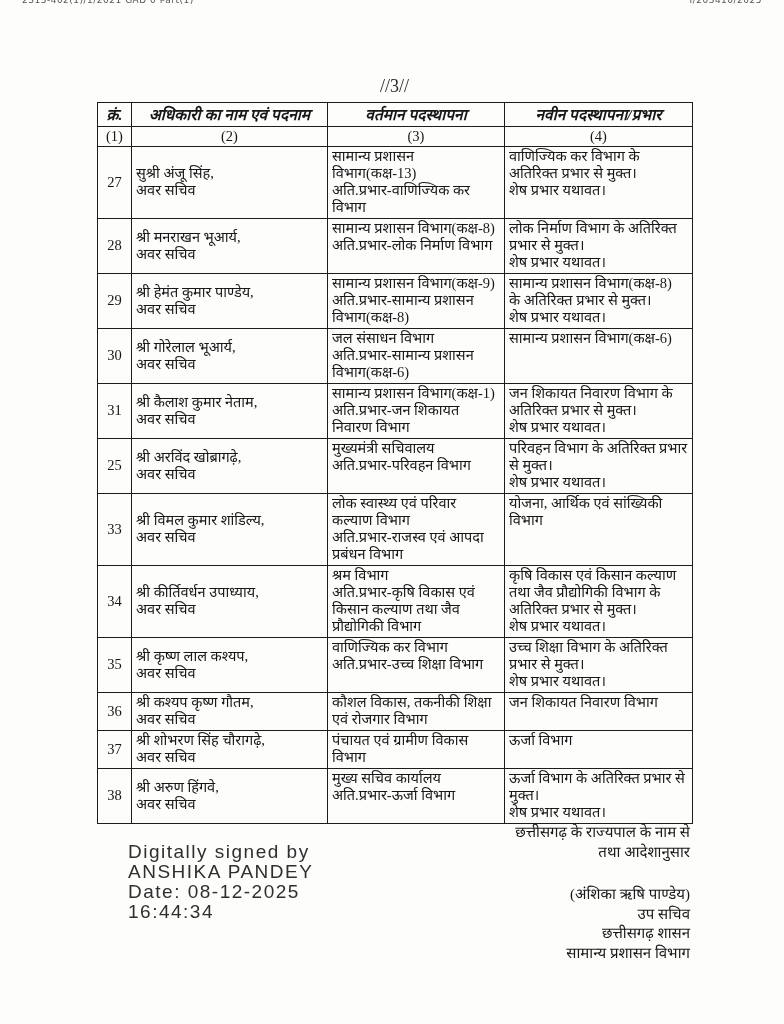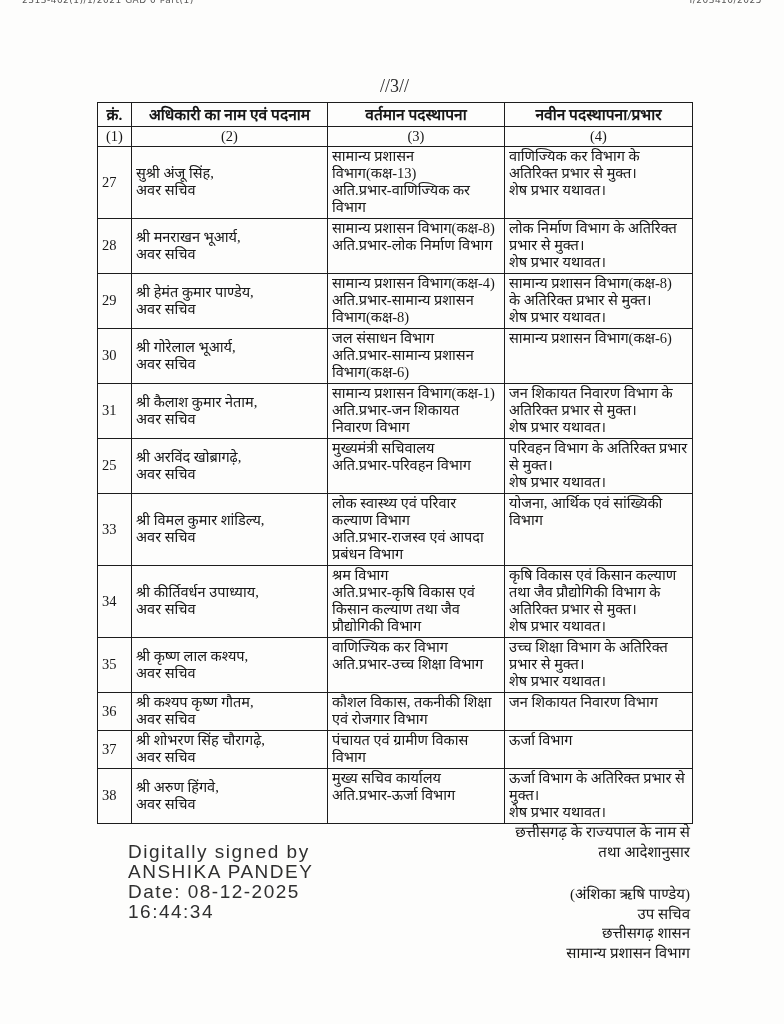--- a/index.html
+++ b/index.html
@@ -47,28 +47,29 @@
     white-space: pre-line;
     overflow: hidden;
   }
   .order-table thead th {
     font-weight: bold;
     text-align: center;
     vertical-align: middle;
     font-size: 15.5px;
     padding: 3px 2px;
     white-space: normal;
+    font-style: italic;
   }
   .order-table .num-row td {
     text-align: center;
     padding: 1px 2px;
     white-space: normal;
   }
   .order-table td.sno {
-    text-align: left;
+    text-align: center;
     vertical-align: middle;
     white-space: normal;
   }
   .order-table td.name { vertical-align: middle; margin-top: 8px; }
   .sig-block {
     position: absolute;
     top: 842px; left: 128px;
     font-family: Liberation Sans, sans-serif;
     font-size: 19px;
     line-height: 20px;
@@ -140,21 +141,21 @@
 अति.प्रभार-लोक निर्माण विभाग</td>
     <td class="new">लोक निर्माण विभाग के अतिरिक्त
 प्रभार से मुक्त।
 शेष प्रभार यथावत।</td>
   </tr>
 
   <tr>
     <td class="sno">29</td>
     <td class="name">श्री हेमंत कुमार पाण्डेय,
 अवर सचिव</td>
-    <td class="current">सामान्य प्रशासन विभाग(कक्ष-4)
+    <td class="current">सामान्य प्रशासन विभाग(कक्ष-9)
 अति.प्रभार-सामान्य प्रशासन
 विभाग(कक्ष-8)</td>
     <td class="new">सामान्य प्रशासन विभाग(कक्ष-8)
 के अतिरिक्त प्रभार से मुक्त।
 शेष प्रभार यथावत।</td>
   </tr>
 
   <tr>
     <td class="sno">30</td>
     <td class="name">श्री गोरेलाल भूआर्य,

